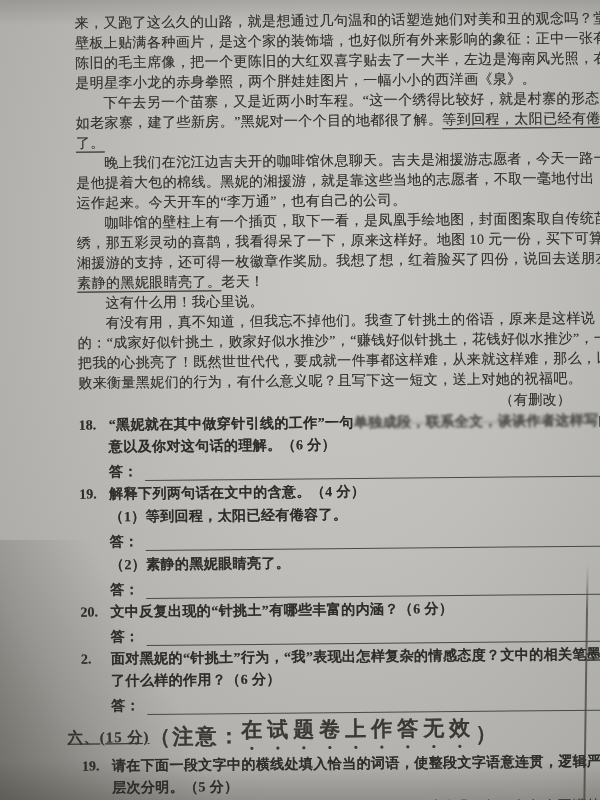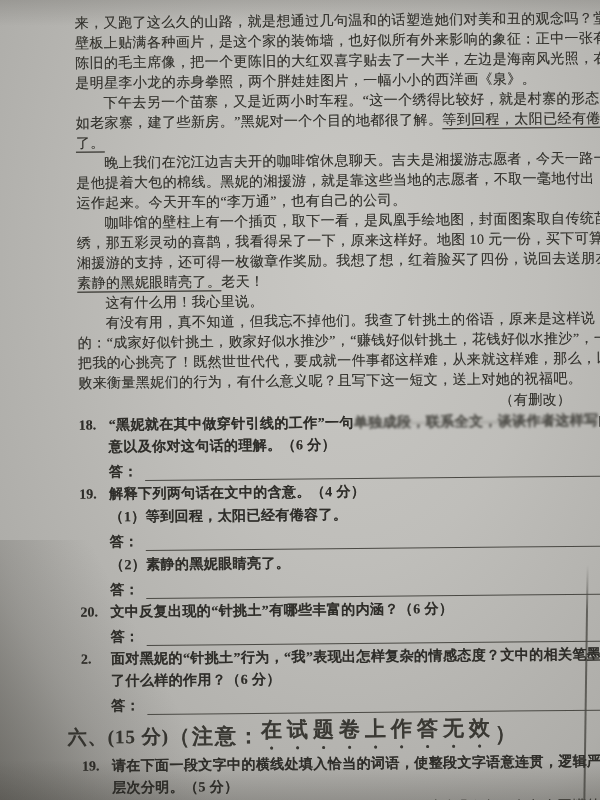--- a/index.html
+++ b/index.html
@@ -41,21 +41,21 @@
   .u{text-decoration:underline;text-decoration-thickness:1.1px;text-underline-offset:3.5px;}
   .attribution{text-align:right;padding-right:58px;margin:0;line-height:21px;}
   .q{position:relative;padding-left:30px;font-weight:bold;color:#2e2d29;line-height:22px;margin:0;}
   .qnum{position:absolute;left:0;top:0;width:28px;letter-spacing:0;}
   .answer-line{display:flex;align-items:flex-end;height:25px;font-weight:bold;}
   .answer-rule{flex:1;border-bottom:1.3px solid #4a4944;margin-left:7px;margin-bottom:2px;height:12px;}
   .smudged{filter:blur(0.8px);color:#4c4b46;
     background:linear-gradient(to bottom, rgba(0,0,0,0) 40%, rgba(70,68,62,0.18) 55%, rgba(0,0,0,0) 75%);}
   .sub-item{margin:0;line-height:23px;}
   .sec-head{margin:4px 0 2px -14px;display:flex;align-items:center;height:32px;font-weight:bold;white-space:nowrap;}
-  .sec-label{font-size:19px;letter-spacing:1px;}
+  .sec-label{font-size:15px;letter-spacing:1px;text-decoration:underline;}
   .notice{font-size:21px;letter-spacing:2px;color:#3a3934;}
   .notice-dots{
     letter-spacing:5px;
     -webkit-text-emphasis:filled dot #3a3934;
     -webkit-text-emphasis-position:under right;
     text-emphasis:filled dot #3a3934;
     text-emphasis-position:under right;
   }
   .q18-passage{font-weight:normal;text-indent:2em;line-height:21px;color:#3b3a35;margin:0;}
 </style>

